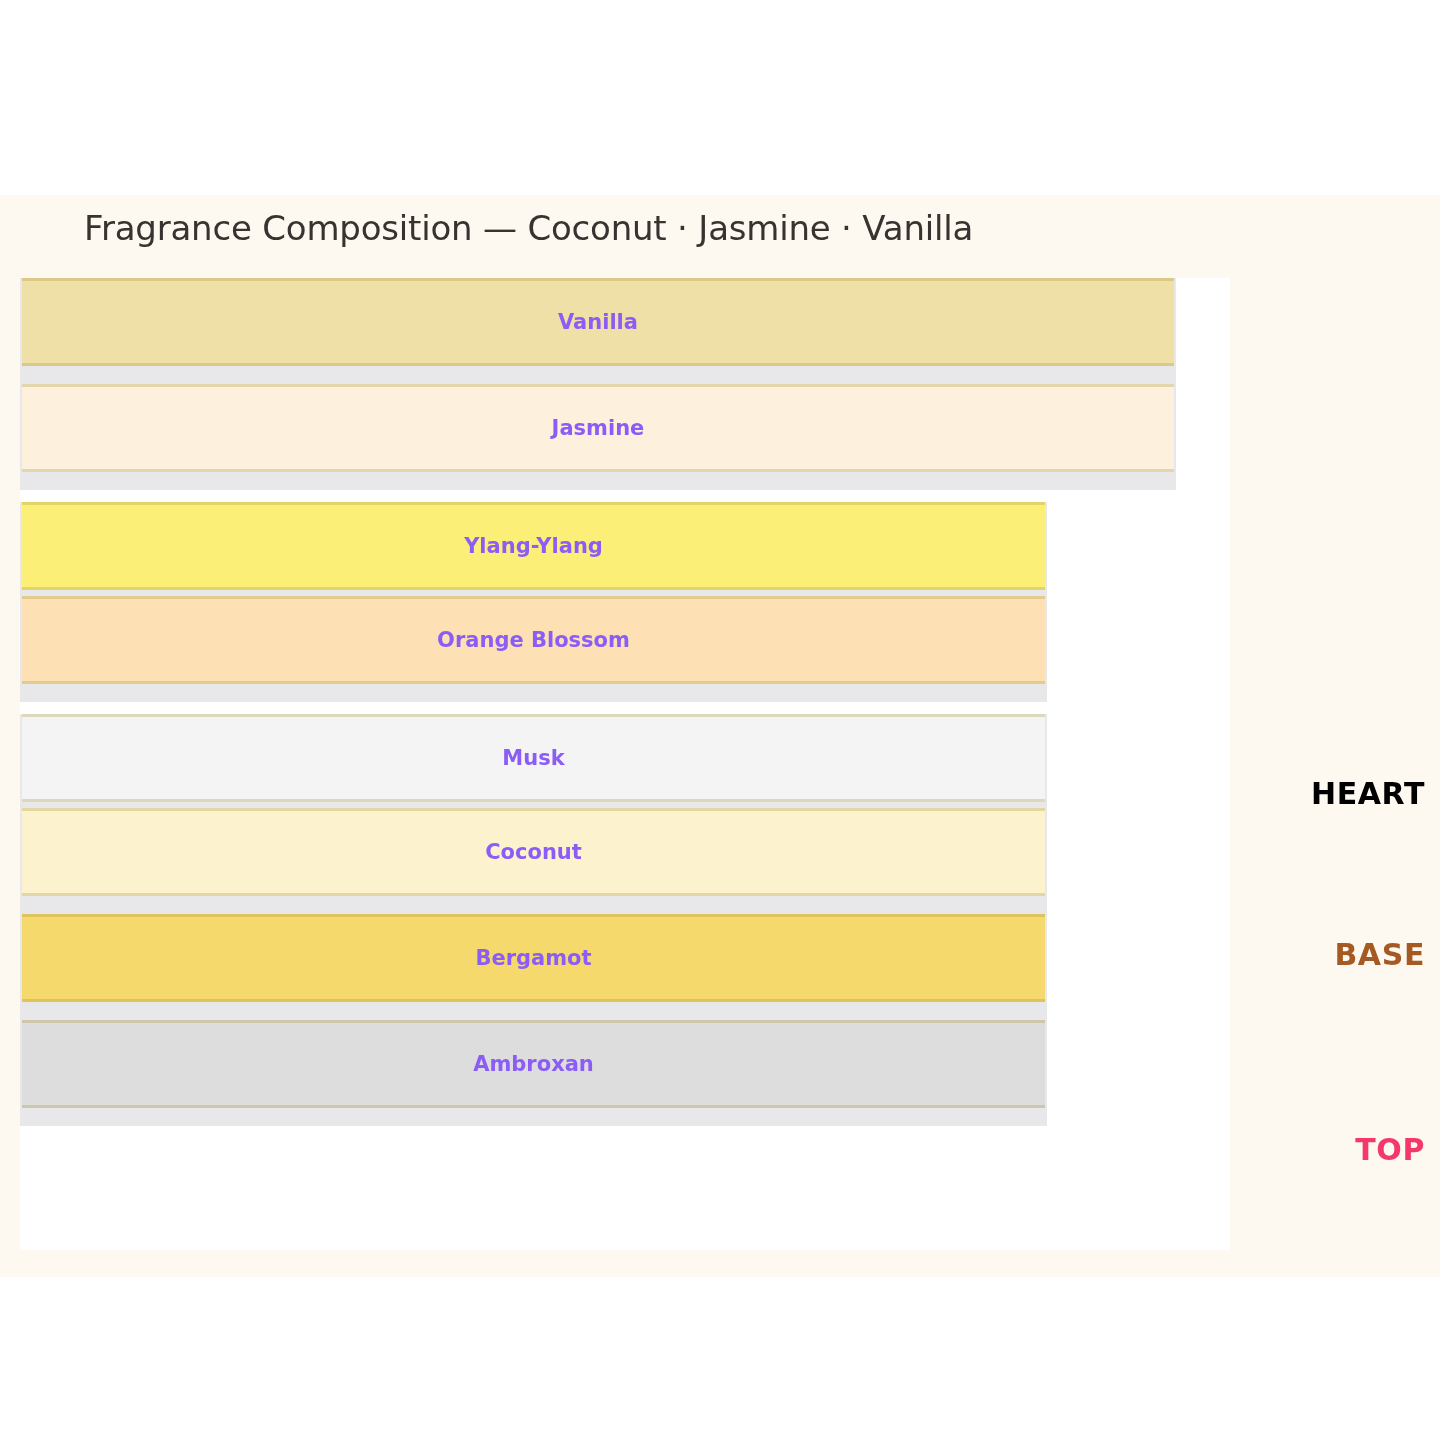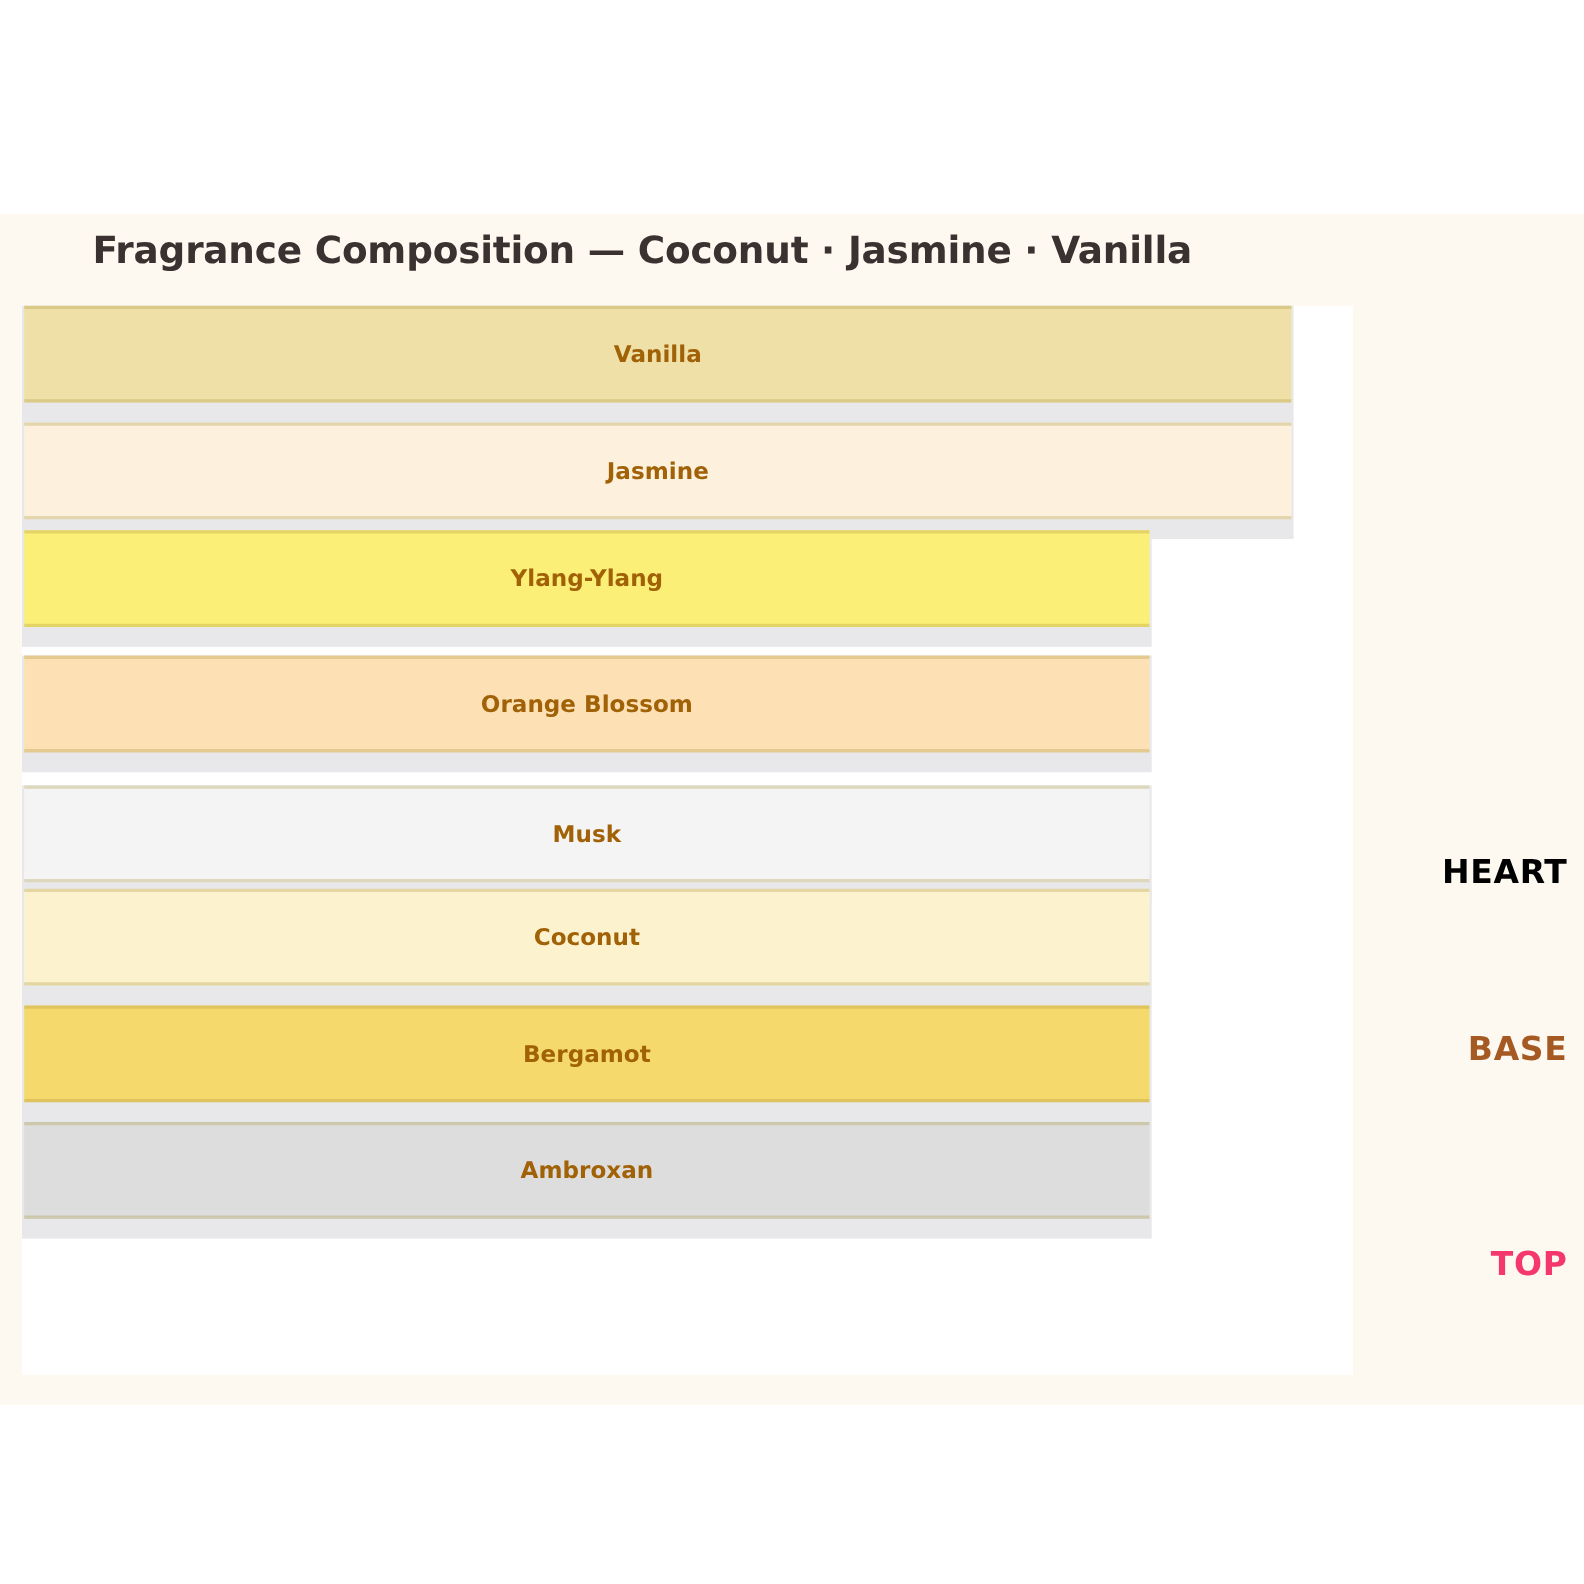--- a/index.html
+++ b/index.html
@@ -23,21 +23,21 @@
     height: 1082px;
     background: #FDF8F0;
   }
 
   
   #chart-title {
     position: absolute;
     left: 84px;
     top: 13px;
     font-size: 34px;
-    font-weight: bold;
+    font-weight: normal;
     color: #3A3230;
     letter-spacing: -0.2px;
     white-space: nowrap;
   }
 
   
   #plot-area {
     position: absolute;
     left: 20px;
     top: 83px;
@@ -68,21 +68,21 @@
     border-bottom: 3px solid rgba(170,150,60,0.30);
   }
   .bar-label {
     position: absolute;
     top: 0;
     height: 88px;
     line-height: 88px;
     text-align: center;
     font-size: 21px;
     font-weight: bold;
-    color: #a16207;
+    color: #8b5cf6;
     white-space: nowrap;
     pointer-events: none;
   }
 
   
   .stage-label {
     position: absolute;
     right: 15px;
     font-size: 30px;
     font-weight: bold;
@@ -103,21 +103,21 @@
         <div class="bar-row" style="top: 0px; width: 1156px; height: 106px;">
           <div class="bar-track" style="width: 1156px;"></div>
           <div class="bar-fill" style="width: 1152px; background: rgb(239, 224, 168);"></div>
           <div class="bar-label" style="left: 2px; width: 1152px;">Vanilla</div>
         </div>
         <div class="bar-row" style="top: 106px; width: 1156px; height: 106px;">
           <div class="bar-track" style="width: 1156px;"></div>
           <div class="bar-fill" style="width: 1152px; background: rgb(253, 241, 221);"></div>
           <div class="bar-label" style="left: 2px; width: 1152px;">Jasmine</div>
         </div>
-        <div class="bar-row" style="top: 204px; width: 1027px; height: 106px;">
+        <div class="bar-row" style="top: 224px; width: 1027px; height: 106px;">
           <div class="bar-track" style="width: 1027px;"></div>
           <div class="bar-fill" style="width: 1023px; background: rgb(252, 239, 120);"></div>
           <div class="bar-label" style="left: 2px; width: 1023px;">Ylang-Ylang</div>
         </div>
         <div class="bar-row" style="top: 318px; width: 1027px; height: 106px;">
           <div class="bar-track" style="width: 1027px;"></div>
           <div class="bar-fill" style="width: 1023px; background: rgb(253, 225, 180);"></div>
           <div class="bar-label" style="left: 2px; width: 1023px;">Orange Blossom</div>
         </div>
         <div class="bar-row" style="top: 436px; width: 1027px; height: 106px;">

